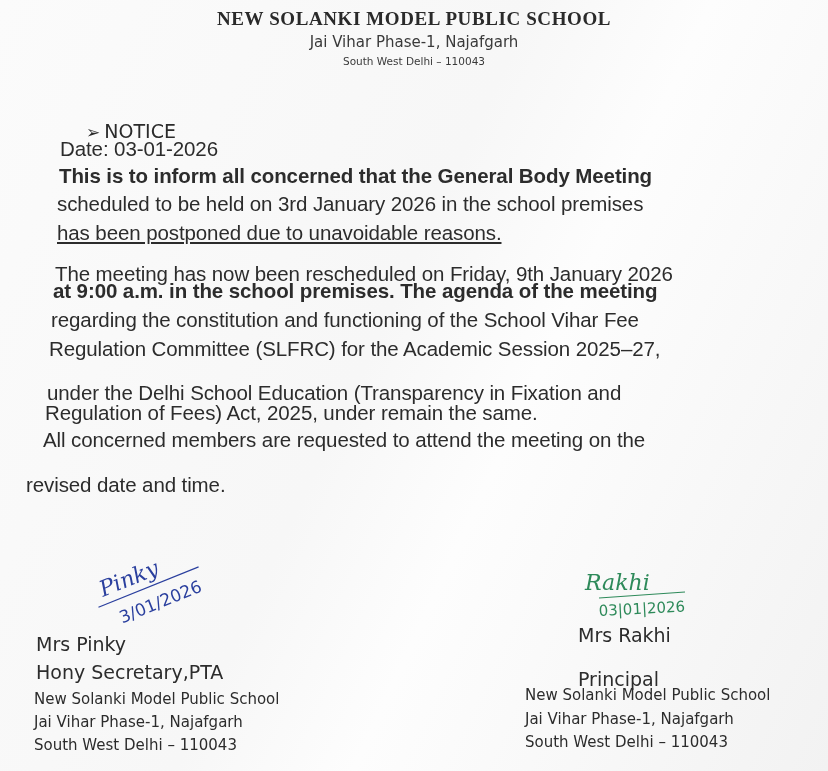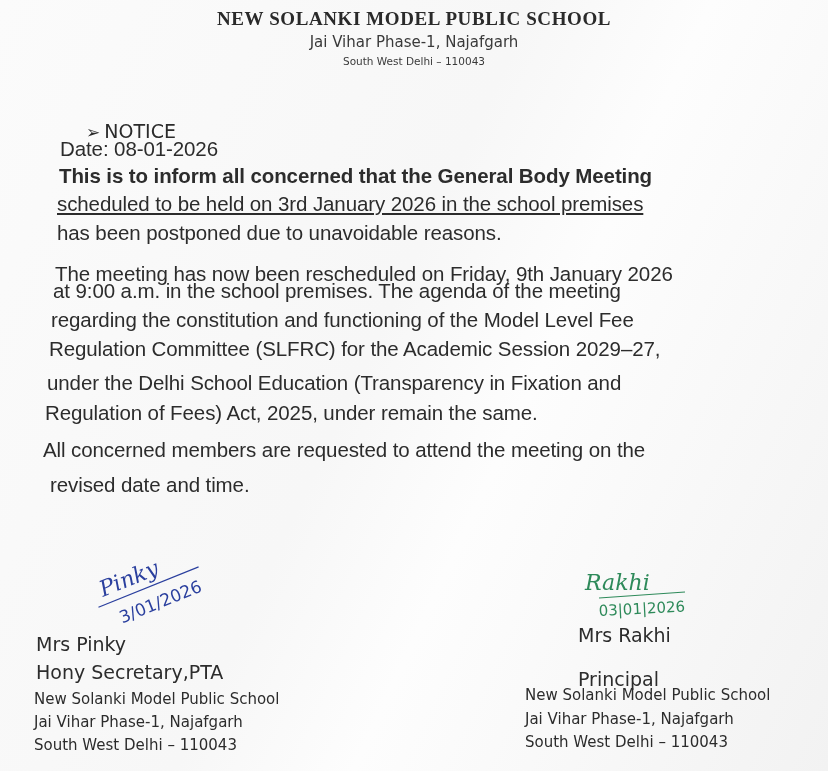--- a/index.html
+++ b/index.html
@@ -31,32 +31,32 @@
 <body>
 
 <div class="abs title">NEW SOLANKI MODEL PUBLIC SCHOOL</div>
 <div class="abs addr1">Jai Vihar Phase-1, Najafgarh</div>
 <div class="abs addr2">South West Delhi – 110043</div>
 
 <div class="abs notice">
   <span class="arrow">➢</span><span>NOTICE</span>
 </div>
 
-<div class="abs body-text" style="left:60px; top:137px;">Date: 08-01-2026</div>
+<div class="abs body-text" style="left:60px; top:137px;">Date: 03-01-2026</div>
 <div class="abs body-text" style="left:59px; top:164px;font-weight:bold;">This is to inform all concerned that the General Body Meeting</div>
-<div class="abs body-text" style="left:57px; top:192px;text-decoration:underline;">scheduled to be held on 3rd January 2026 in the school premises</div>
-<div class="abs body-text" style="left:57px; top:221px;">has been postponed due to unavoidable reasons.</div>
+<div class="abs body-text" style="left:57px; top:192px;">scheduled to be held on 3rd January 2026 in the school premises</div>
+<div class="abs body-text" style="left:57px; top:221px;text-decoration:underline;">has been postponed due to unavoidable reasons.</div>
 <div class="abs body-text" style="left:55px; top:250px;margin-top:12px;">The meeting has now been rescheduled on Friday, 9th January 2026</div>
-<div class="abs body-text" style="left:53px; top:279px;">at 9:00 a.m. in the school premises. The agenda of the meeting</div>
-<div class="abs body-text" style="left:51px; top:308px;">regarding the constitution and functioning of the Model Level Fee</div>
-<div class="abs body-text" style="left:49px; top:337px;">Regulation Committee (SLFRC) for the Academic Session 2029–27,</div>
-<div class="abs body-text" style="left:47px; top:371px;">under the Delhi School Education (Transparency in Fixation and</div>
+<div class="abs body-text" style="left:53px; top:279px;font-weight:bold;">at 9:00 a.m. in the school premises. The agenda of the meeting</div>
+<div class="abs body-text" style="left:51px; top:308px;">regarding the constitution and functioning of the School Vihar Fee</div>
+<div class="abs body-text" style="left:49px; top:337px;">Regulation Committee (SLFRC) for the Academic Session 2025–27,</div>
+<div class="abs body-text" style="left:47px; top:381px;">under the Delhi School Education (Transparency in Fixation and</div>
 <div class="abs body-text" style="left:45px; top:401px;">Regulation of Fees) Act, 2025, under remain the same.</div>
-<div class="abs body-text" style="left:43px; top:438px;text-align:right;">All concerned members are requested to attend the meeting on the</div>
-<div class="abs body-text" style="left:50px; top:473px;">revised date and time.</div>
+<div class="abs body-text" style="left:43px; top:428px;text-align:right;">All concerned members are requested to attend the meeting on the</div>
+<div class="abs body-text" style="left:26px; top:473px;">revised date and time.</div>
 
 <svg class="sig" style="left:90px; top:540px;" width="140" height="90">
   <g transform="rotate(-22 60 40)">
     <text x="10" y="38" font-family="DejaVu Serif, serif" font-style="italic" font-size="22" fill="#2a3f9e">Pinky</text>
     <line x1="2" y1="46" x2="110" y2="46" stroke="#2a3f9e" stroke-width="1.2"></line>
     <text x="18" y="70" font-family="DejaVu Sans, sans-serif" font-size="17" fill="#2a3f9e">3/01/2026</text>
   </g>
 </svg>
 
 <div class="abs sig-name" style="left:36px; top:633px;text-align:right;">Mrs Pinky</div>

